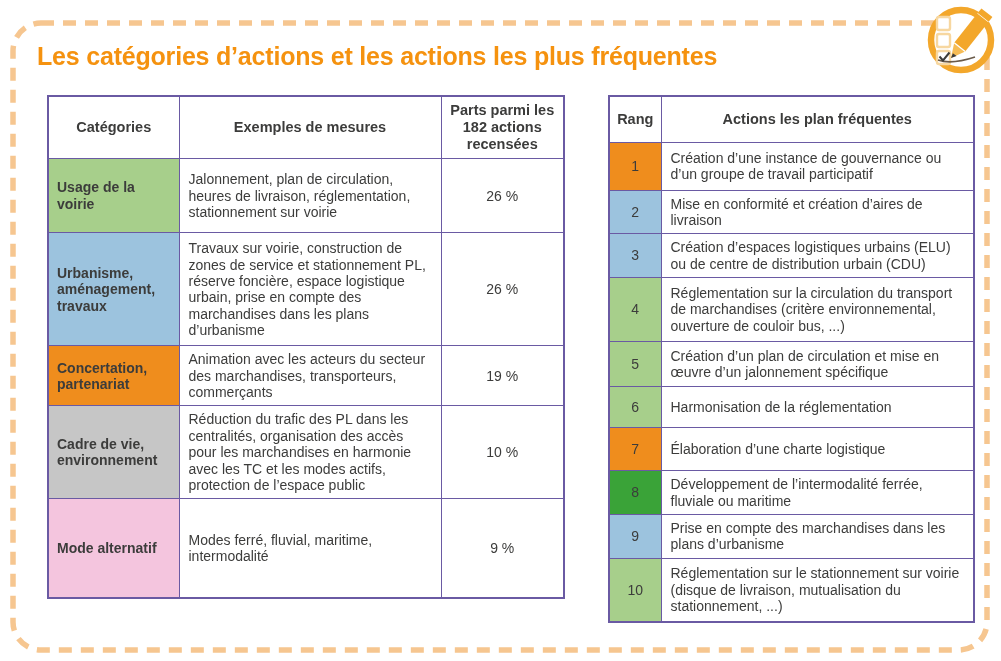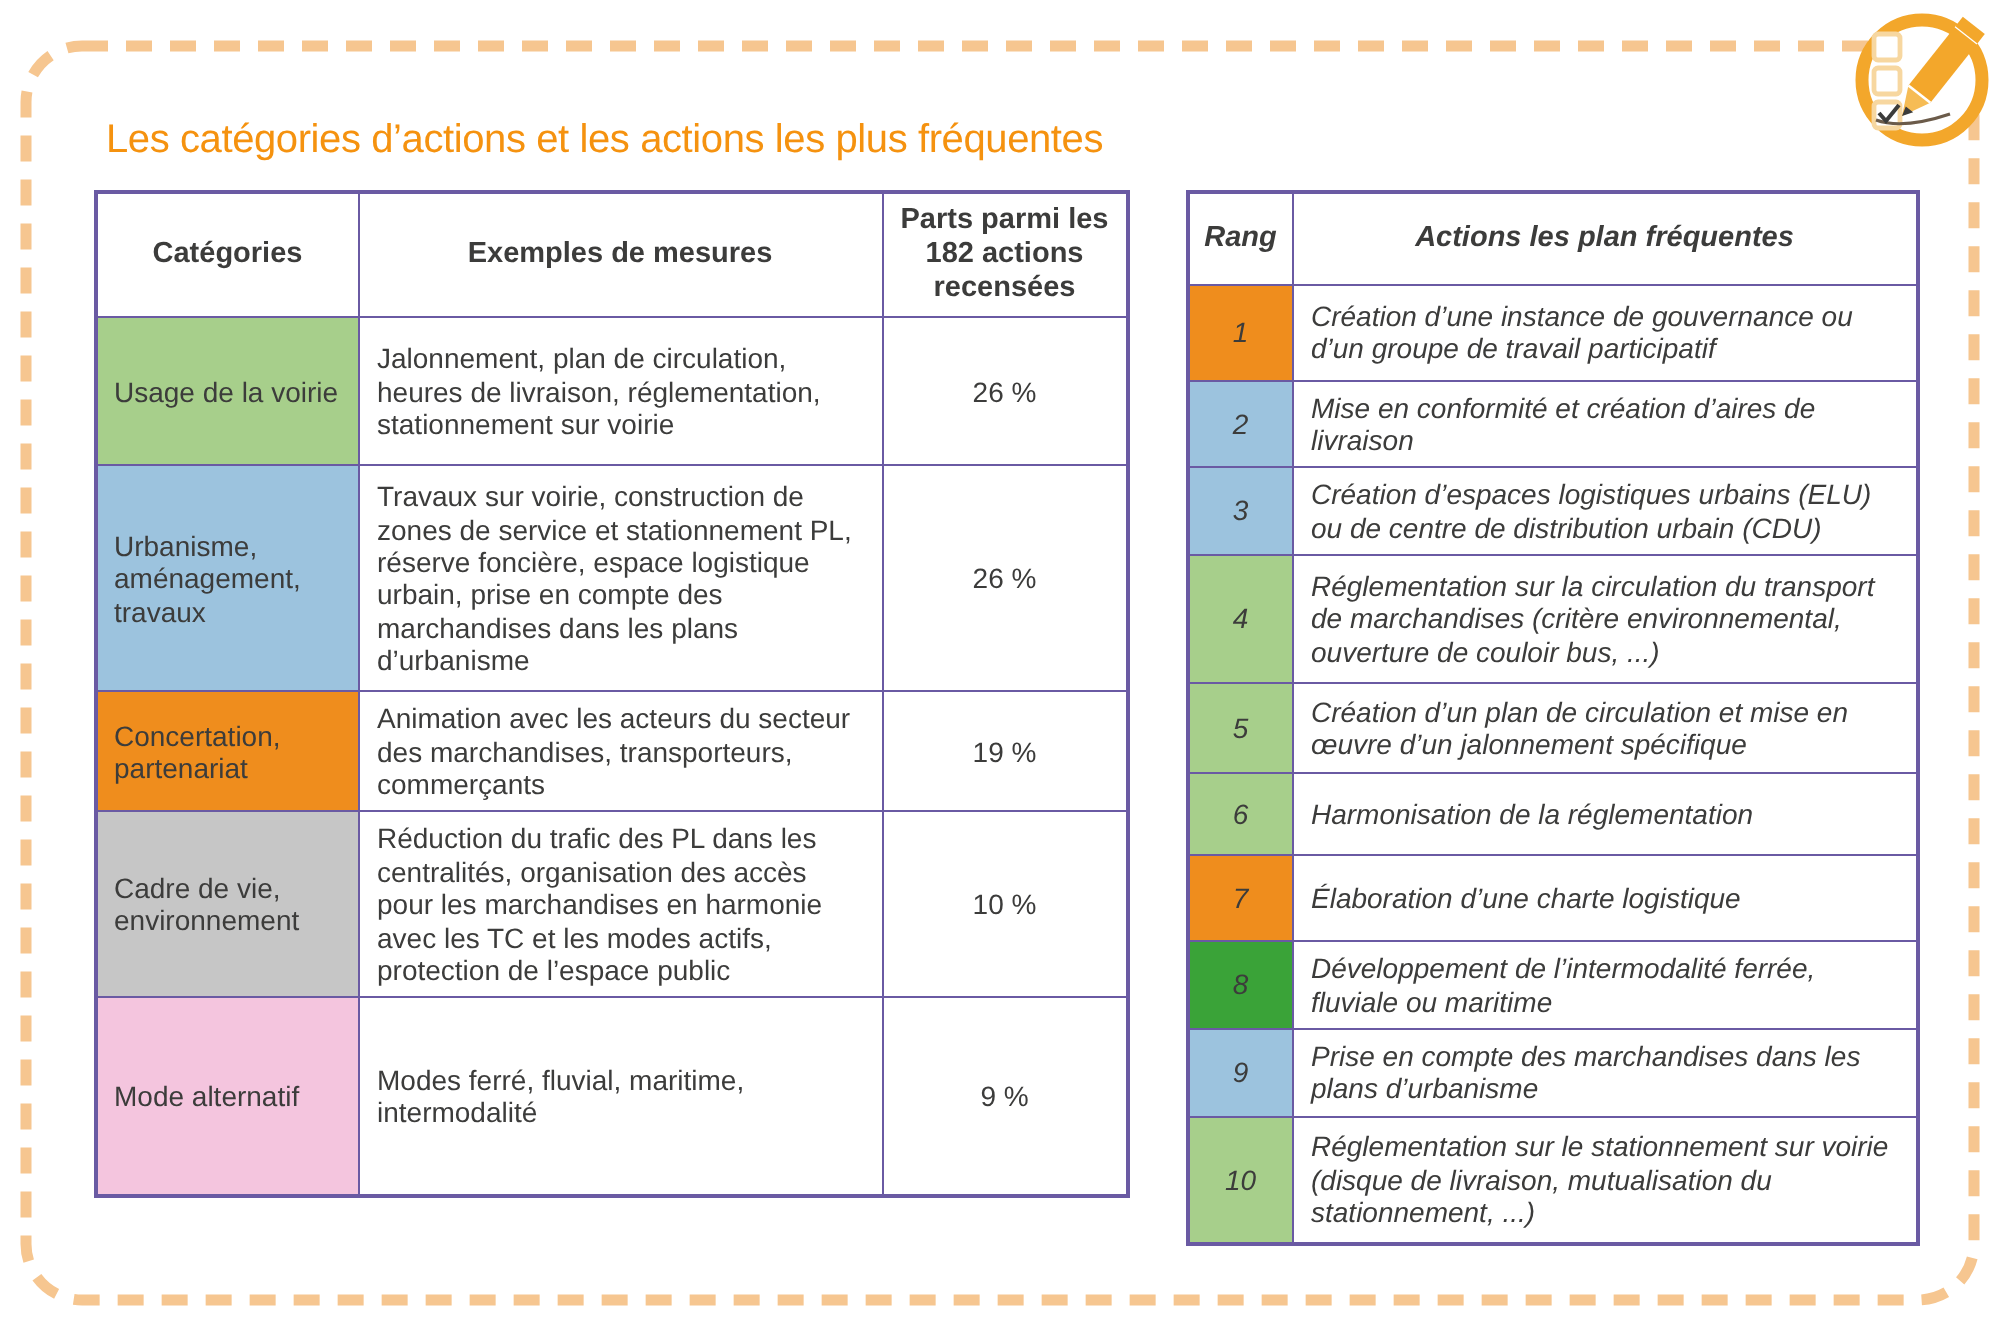--- a/index.html
+++ b/index.html
@@ -4,35 +4,35 @@
 <style>
   html,body{margin:0;padding:0;}
   body{
     width:1001px;height:661px;position:relative;background:#ffffff;
     font-family:"Liberation Sans","DejaVu Sans",sans-serif;color:#3c3c3b;
     overflow:hidden;
   }
   .frame-svg{position:absolute;left:0;top:0;pointer-events:none;}
   .corner-icon{position:absolute;left:923px;top:2px;width:76px;height:76px;}
   .page-title{
-    position:absolute;left:37px;top:44px;margin:16px;
-    font-size:20px;font-weight:normal;color:#f5920f;letter-spacing:-0.2px;line-height:1;
+    position:absolute;left:37px;top:44px;margin:0;
+    font-size:25px;font-weight:bold;color:#f5920f;letter-spacing:-0.2px;line-height:1;
     white-space:nowrap;
   }
   table{border-collapse:collapse;position:absolute;table-layout:fixed;background:#fff;}
   table,th,td{border:1px solid #6a5aa3;}
   table{border-width:2px;}
   .tbl-left{left:47px;top:95px;width:516px;}
-  .tbl-right{left:593px;top:95px;width:365px;font-style:italic;}
+  .tbl-right{left:608px;top:95px;width:365px;}
   th{
     font-weight:bold;text-align:center;vertical-align:middle;
     padding:5px 6px;font-size:14.5px;line-height:1.18;background:#fff;
   }
   td{padding:5px 9px;font-size:14px;line-height:1.17;vertical-align:middle;}
-  td.cat-cell{padding:0 8px;}
+  td.cat-cell{padding:0 8px;font-weight:bold;}
   td.share-cell{text-align:center;}
   td.rank-cell{text-align:center;padding:5px 3px;}
   
   [data-color="green-light"]{background:#a7cf8b;}
   [data-color="blue"]{background:#9cc3de;}
   [data-color="orange"]{background:#ef8d1d;}
   [data-color="green-dark"]{background:#3aa338;}
   [data-color="gray"]{background:#c6c6c6;}
   [data-color="pink"]{background:#f4c5de;margin-left:44px;}
   

